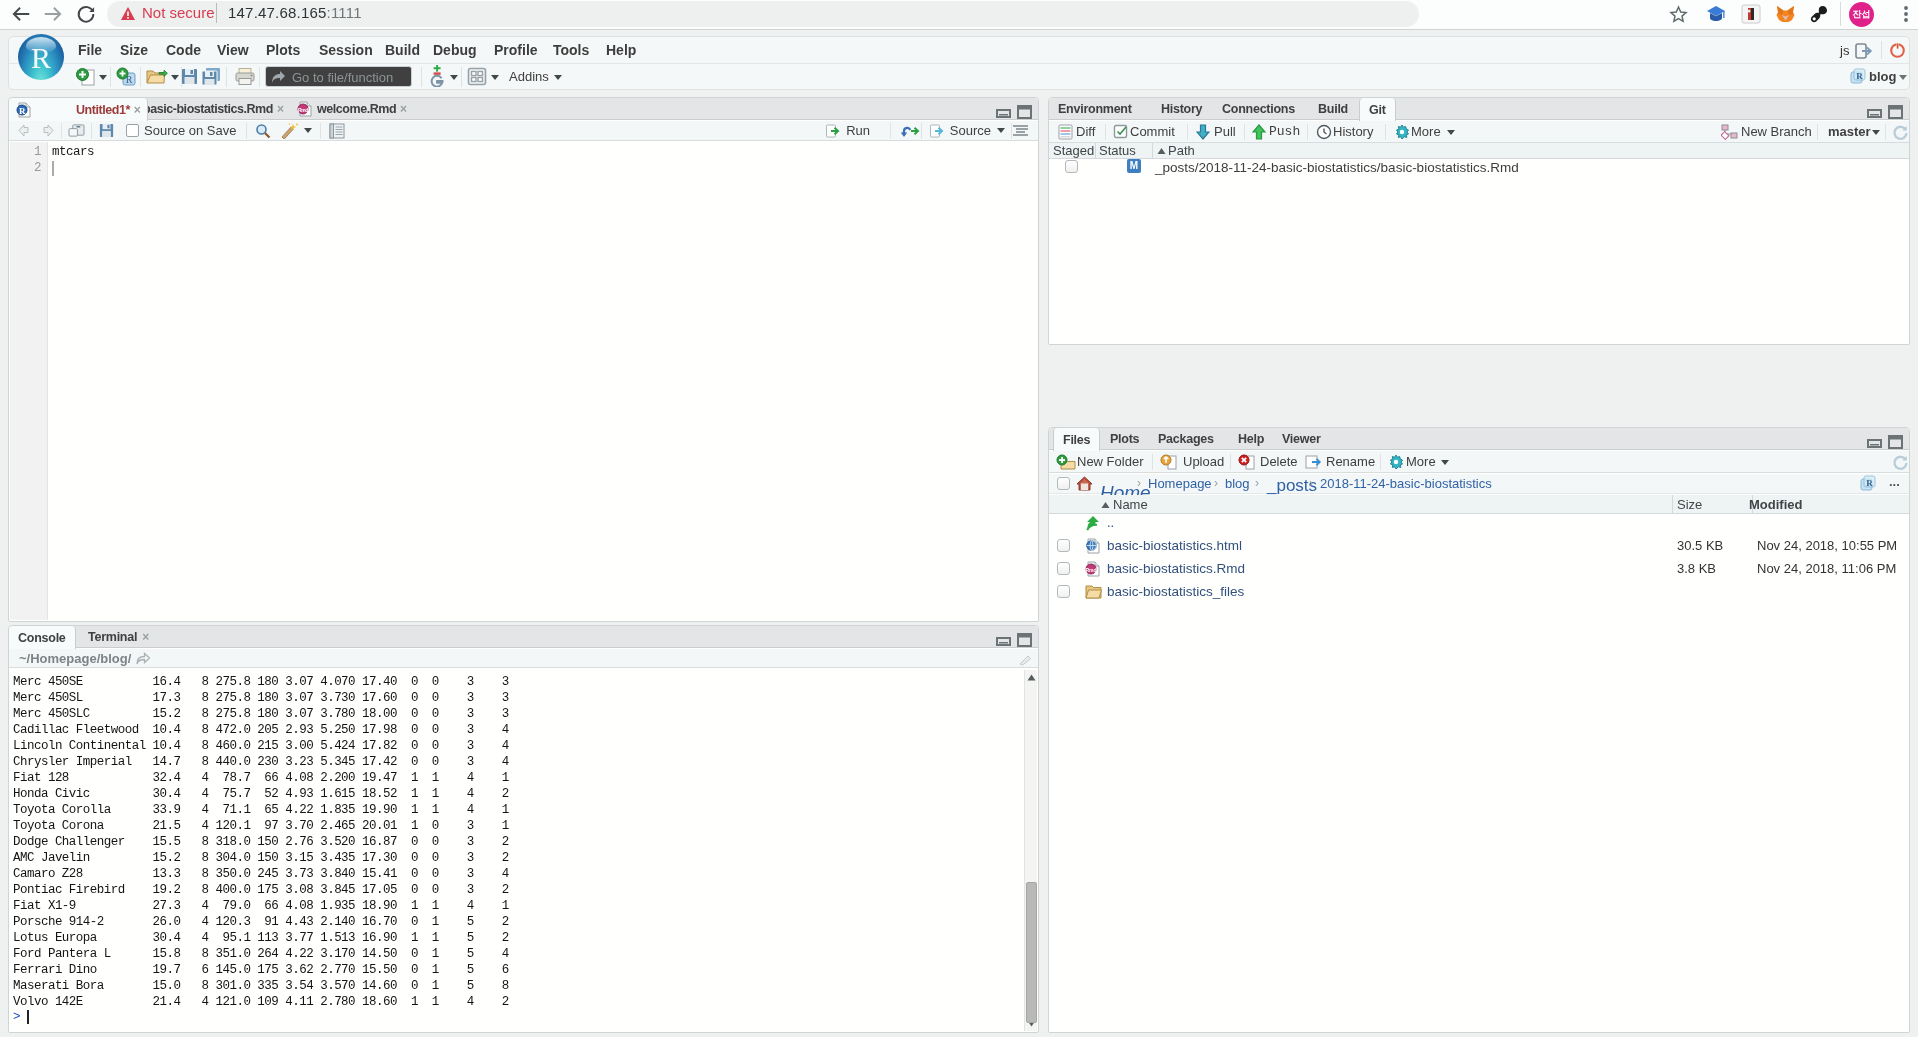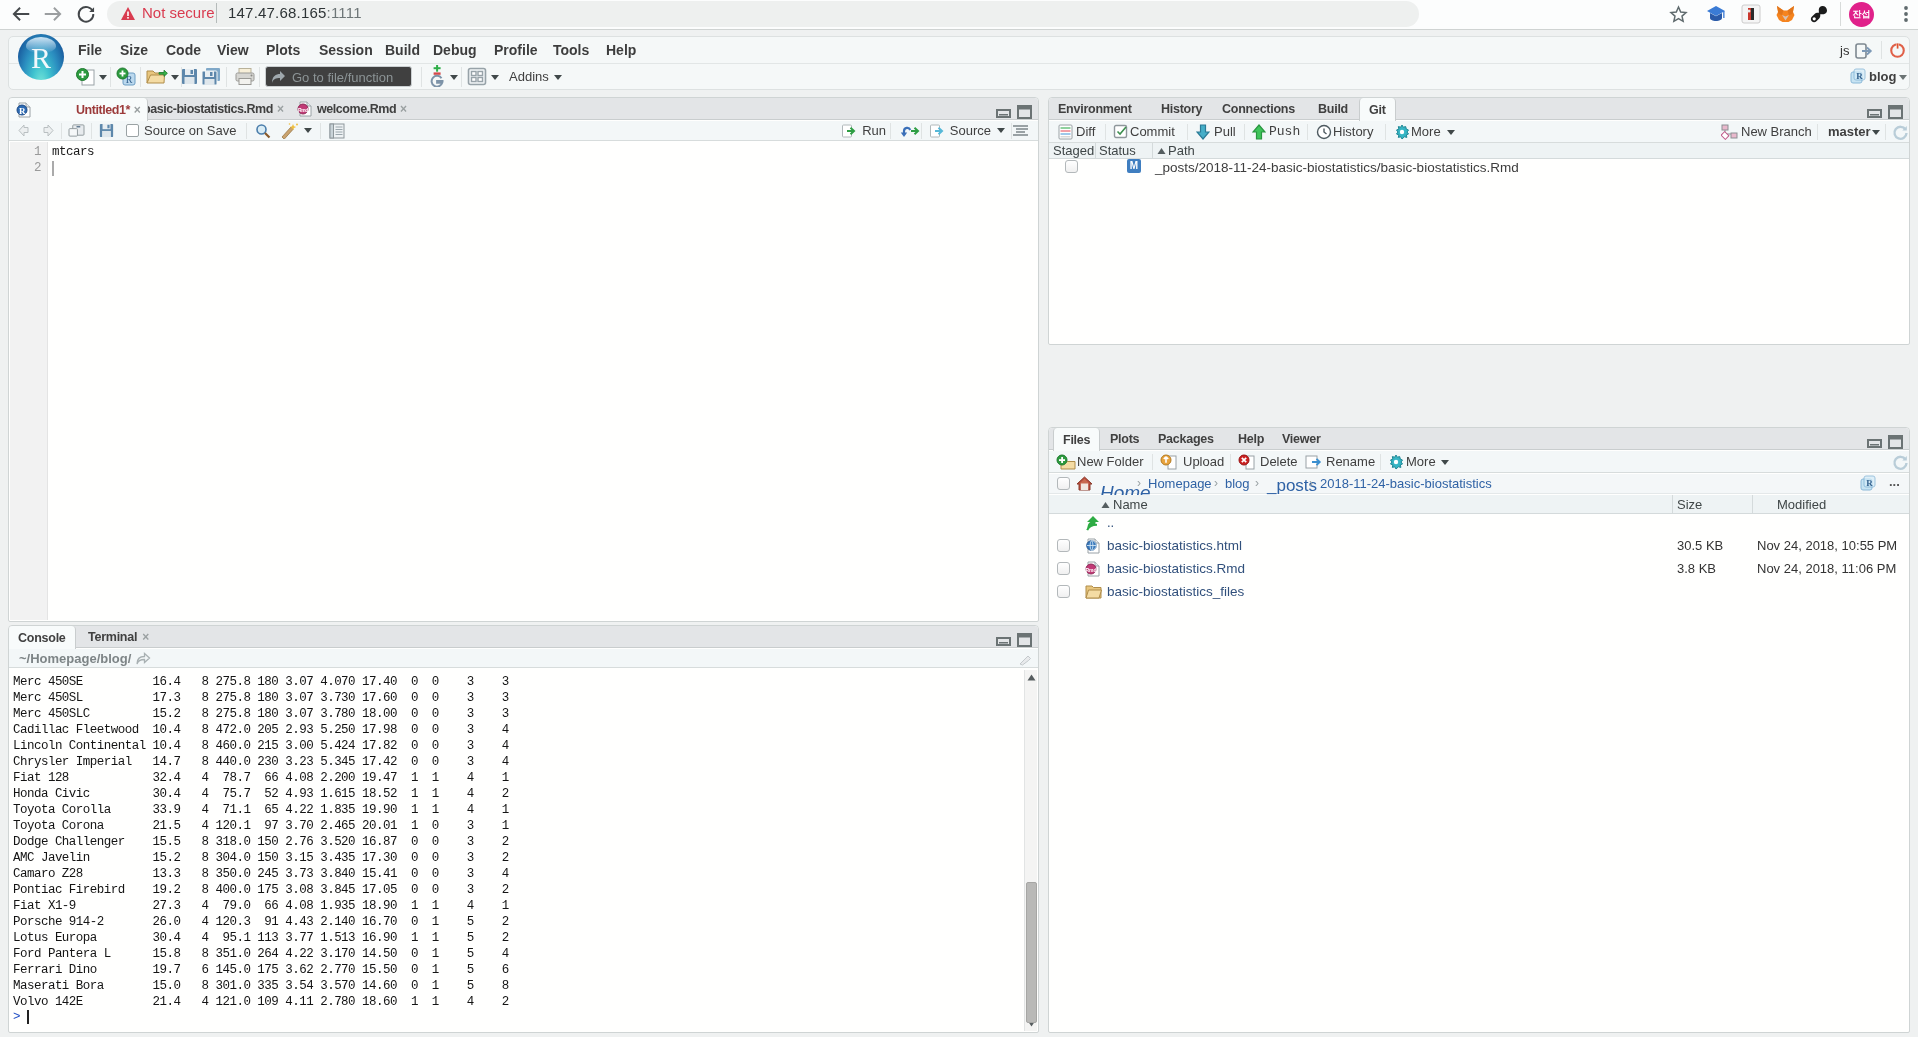--- a/index.html
+++ b/index.html
@@ -279,21 +279,21 @@
         <circle cx="18" cy="2.5" r="1" fill="#f0c040"></circle>
         <circle cx="10.5" cy="2" r="0.8" fill="#f0c040"></circle>
       </svg>
     <div class="caret" style="margin-left:5px;"></div>
     <div class="tsep" style="margin-left:8px; height:16px;"></div>
     <svg style="margin-left:8px;" width="16" height="16" viewBox="0 0 16 16">
         <rect x="1" y="1" width="14" height="14" fill="#eef2f4" stroke="#8e979b"></rect>
         <rect x="1" y="1" width="3.5" height="14" fill="#c9d3d8" stroke="#8e979b"></rect>
         <path d="M6.5 4h7M6.5 6.5h7M6.5 9h7M6.5 11.5h7" stroke="#9aa6ac" stroke-width="1"></path>
       </svg>
-    <div style="position:absolute; right:152px; display:flex; align-items:center;">
+    <div style="position:absolute; right:168px; display:flex; align-items:center;">
       <svg width="16" height="14" viewBox="0 0 16 14">
           <rect x="0.5" y="1" width="9" height="12" rx="1" fill="#fff" stroke="#b0b8ba"></rect>
           <path d="M5 7h6M8.5 3.8 12 7l-3.5 3.2" fill="none" stroke="#2e9e44" stroke-width="2"></path>
         </svg>
       <span class="btext" style="margin-left:4px;">Run</span>
     </div>
     <div class="tsep" style="position:absolute; right:147px; height:16px;"></div>
     <svg style="position:absolute; right:117px;" width="22" height="14" viewBox="0 0 22 14">
         <path d="M5 11V7a3.2 3.2 0 0 1 6.2-1" fill="none" stroke="#3a6fb8" stroke-width="2.2"></path>
         <path d="M5 13 1.8 8.5h6.4z" fill="#3a6fb8"></path>
@@ -550,21 +550,21 @@
       </svg>
     <span style="position:absolute; left:840px; top:0px; color:#555; font-size:13px; font-weight:bold;">...</span>
   </div>
   <div class="thead" style="left:0px; top:67px; width:860px; height:19px;">
     <span style="position:absolute; left:52px; top:2px;"><svg width="9" height="8" viewBox="0 0 9 8" style="margin-right:3px;">
           <path d="M4.5 1 8.5 7H0.5z" fill="#555e60"></path>
         </svg>Name</span>
     <div style="position:absolute; left:623px; top:0; width:1px; height:19px; background:#d4dadb;"></div>
     <span style="position:absolute; left:628px; top:2px;">Size</span>
     <div style="position:absolute; left:703px; top:0; width:1px; height:19px; background:#d4dadb;"></div>
-    <span style="position:absolute; left:728px; top:2px;">Modified</span>
+    <span style="position:absolute; left:700px; top:2px;font-weight:bold;">Modified</span>
   </div>
   <div style="position:absolute; left:0; top:84px; width:860px; font-size:13px;">
     <div style="position:absolute; left:0; top:0; width:860px; height:23px;">
       <svg style="position:absolute; left:36px; top:3px;" width="16" height="16" viewBox="0 0 16 16">
           <path d="M8 1 14 7h-3.5v3H12c-5 0-8 1.5-9.5 5C2 10 4 7.5 5.5 7H2z" fill="#2eac44"></path>
           <path d="M2.2 15.2c1.5-4 4.5-5.5 9.8-5.5" fill="none" stroke="#2eac44" stroke-width="2"></path>
         </svg>
       <span class="filelink" style="position:absolute; left:58px; top:3px;">..</span>
     </div>
     <div style="position:absolute; left:0; top:23px; width:860px; height:23px;">

